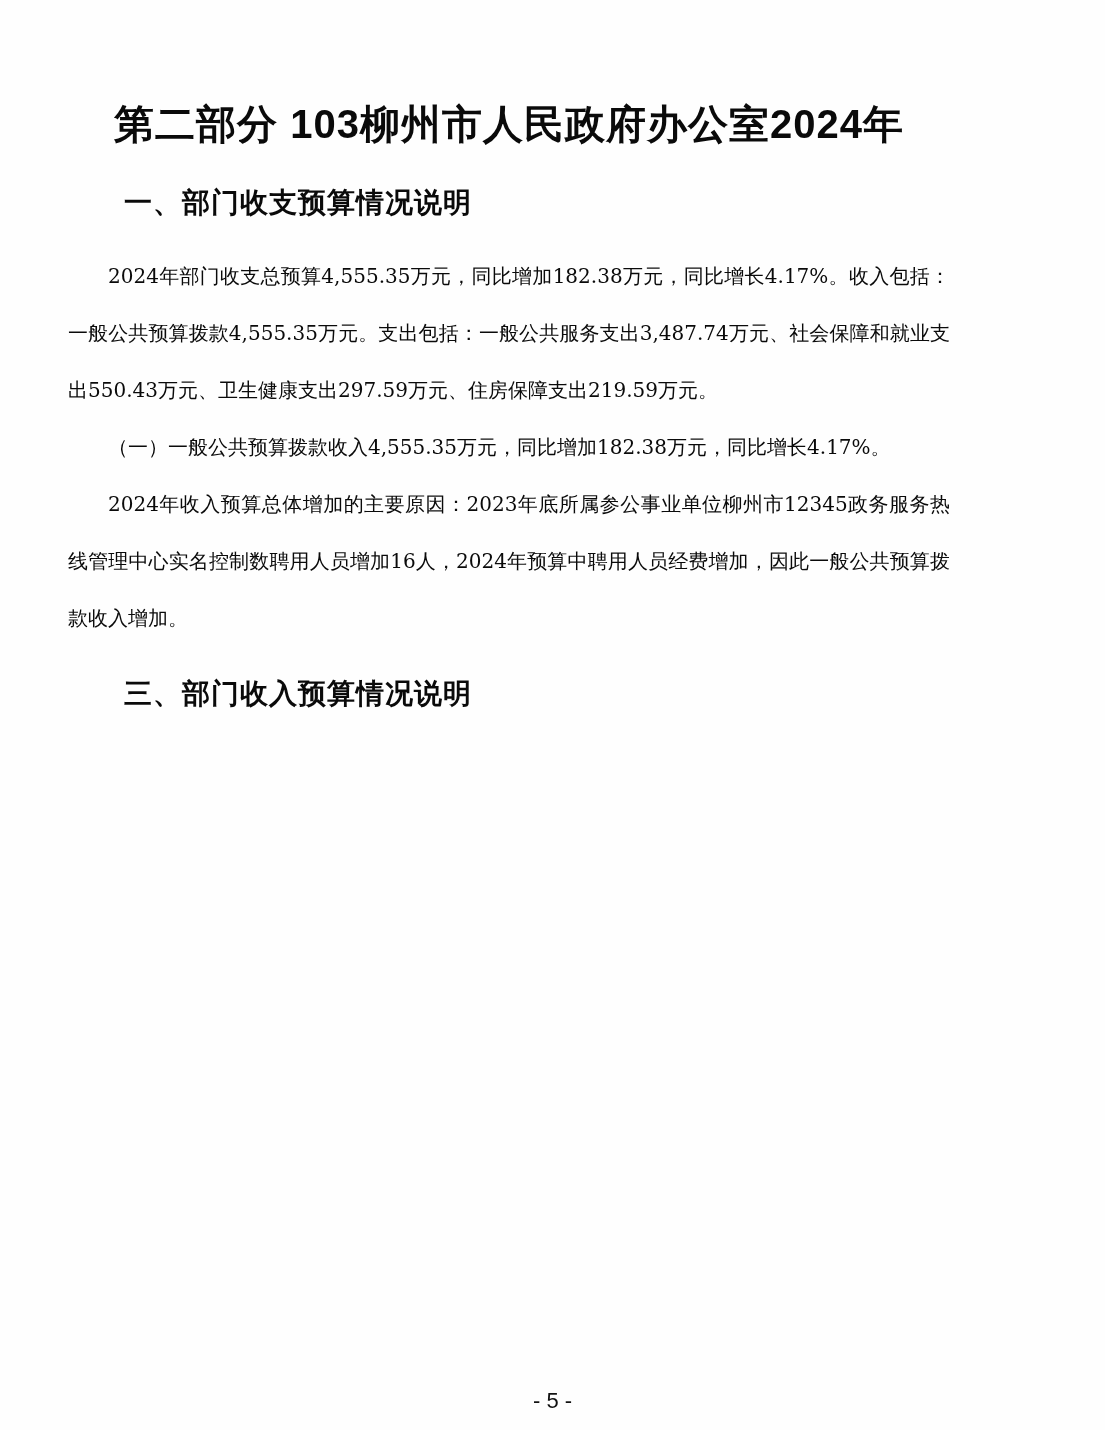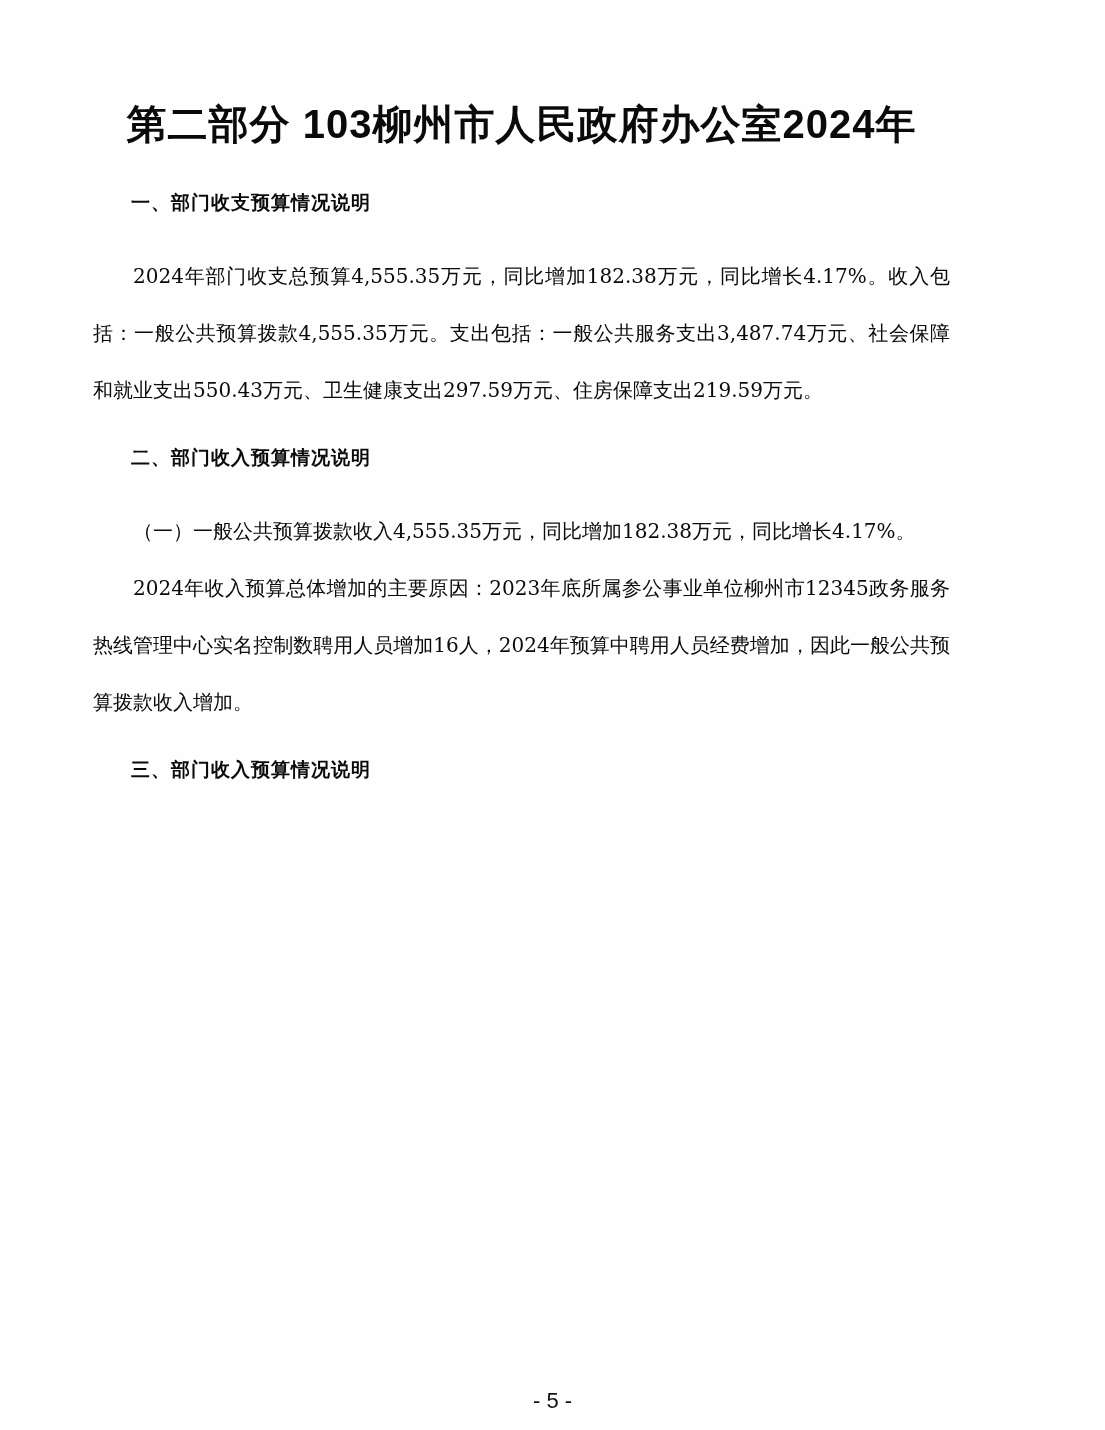--- a/index.html
+++ b/index.html
@@ -8,39 +8,39 @@
     font-family: "DejaVu Serif", serif;
   }
   .page {
     position: relative;
     width: 1105px;
     height: 1430px;
     margin: 0 auto;
     background: #fefefe;
     color: #0a0a0a;
     box-sizing: border-box;
-    padding: 100px 155px 0 93px;
+    padding: 100px 155px 0 68px;
     overflow: hidden;
   }
   .doc-title {
     font-family: "Liberation Sans", sans-serif;
     font-weight: 700;
     font-size: 40px;
     line-height: 48px;
     text-align: center;
     margin: 0 0 40px 0;
     letter-spacing: 1px;
   }
   .doc-title .title-line { display: block; }
   .section-heading {
     font-family: "Liberation Sans", sans-serif;
     font-weight: 700;
-    font-size: 19px;
+    font-size: 28px;
     line-height: 30px;
-    margin: 24px 0 30px 0;
+    margin: 32px 0 30px 0;
     text-indent: 2em;
     letter-spacing: 1px;
   }
   .para {
     font-family: "DejaVu Serif", serif;
     font-size: 20px;
     line-height: 57px;
     margin: 0;
     text-indent: 2em;
     text-align: justify;
@@ -62,21 +62,20 @@
 
 <div class="page">
 
   <h1 class="doc-title">
     <span class="title-line">第二部分 103柳州市人民政府办公室2024年</span>
   </h1>
 
   <h2 class="section-heading">一、部门收支预算情况说明</h2>
   <p class="para">2024年部门收支总预算4,555.35万元，同比增加182.38万元，同比增长4.17%。收入包括：一般公共预算拨款4,555.35万元。支出包括：一般公共服务支出3,487.74万元、社会保障和就业支出550.43万元、卫生健康支出297.59万元、住房保障支出219.59万元。</p>
 
-  <h2 class="section-heading">二、部门收入预算情况说明</h2>
   <p class="para">（一）一般公共预算拨款收入4,555.35万元，同比增加182.38万元，同比增长4.17%。</p>
   <p class="para">2024年收入预算总体增加的主要原因：2023年底所属参公事业单位柳州市12345政务服务热线管理中心实名控制数聘用人员增加16人，2024年预算中聘用人员经费增加，因此一般公共预算拨款收入增加。</p>
 
   <h2 class="section-heading">三、部门收入预算情况说明</h2>
 
   <div class="footer">- 5 -</div>
 
 </div>
 
 </body></html>

